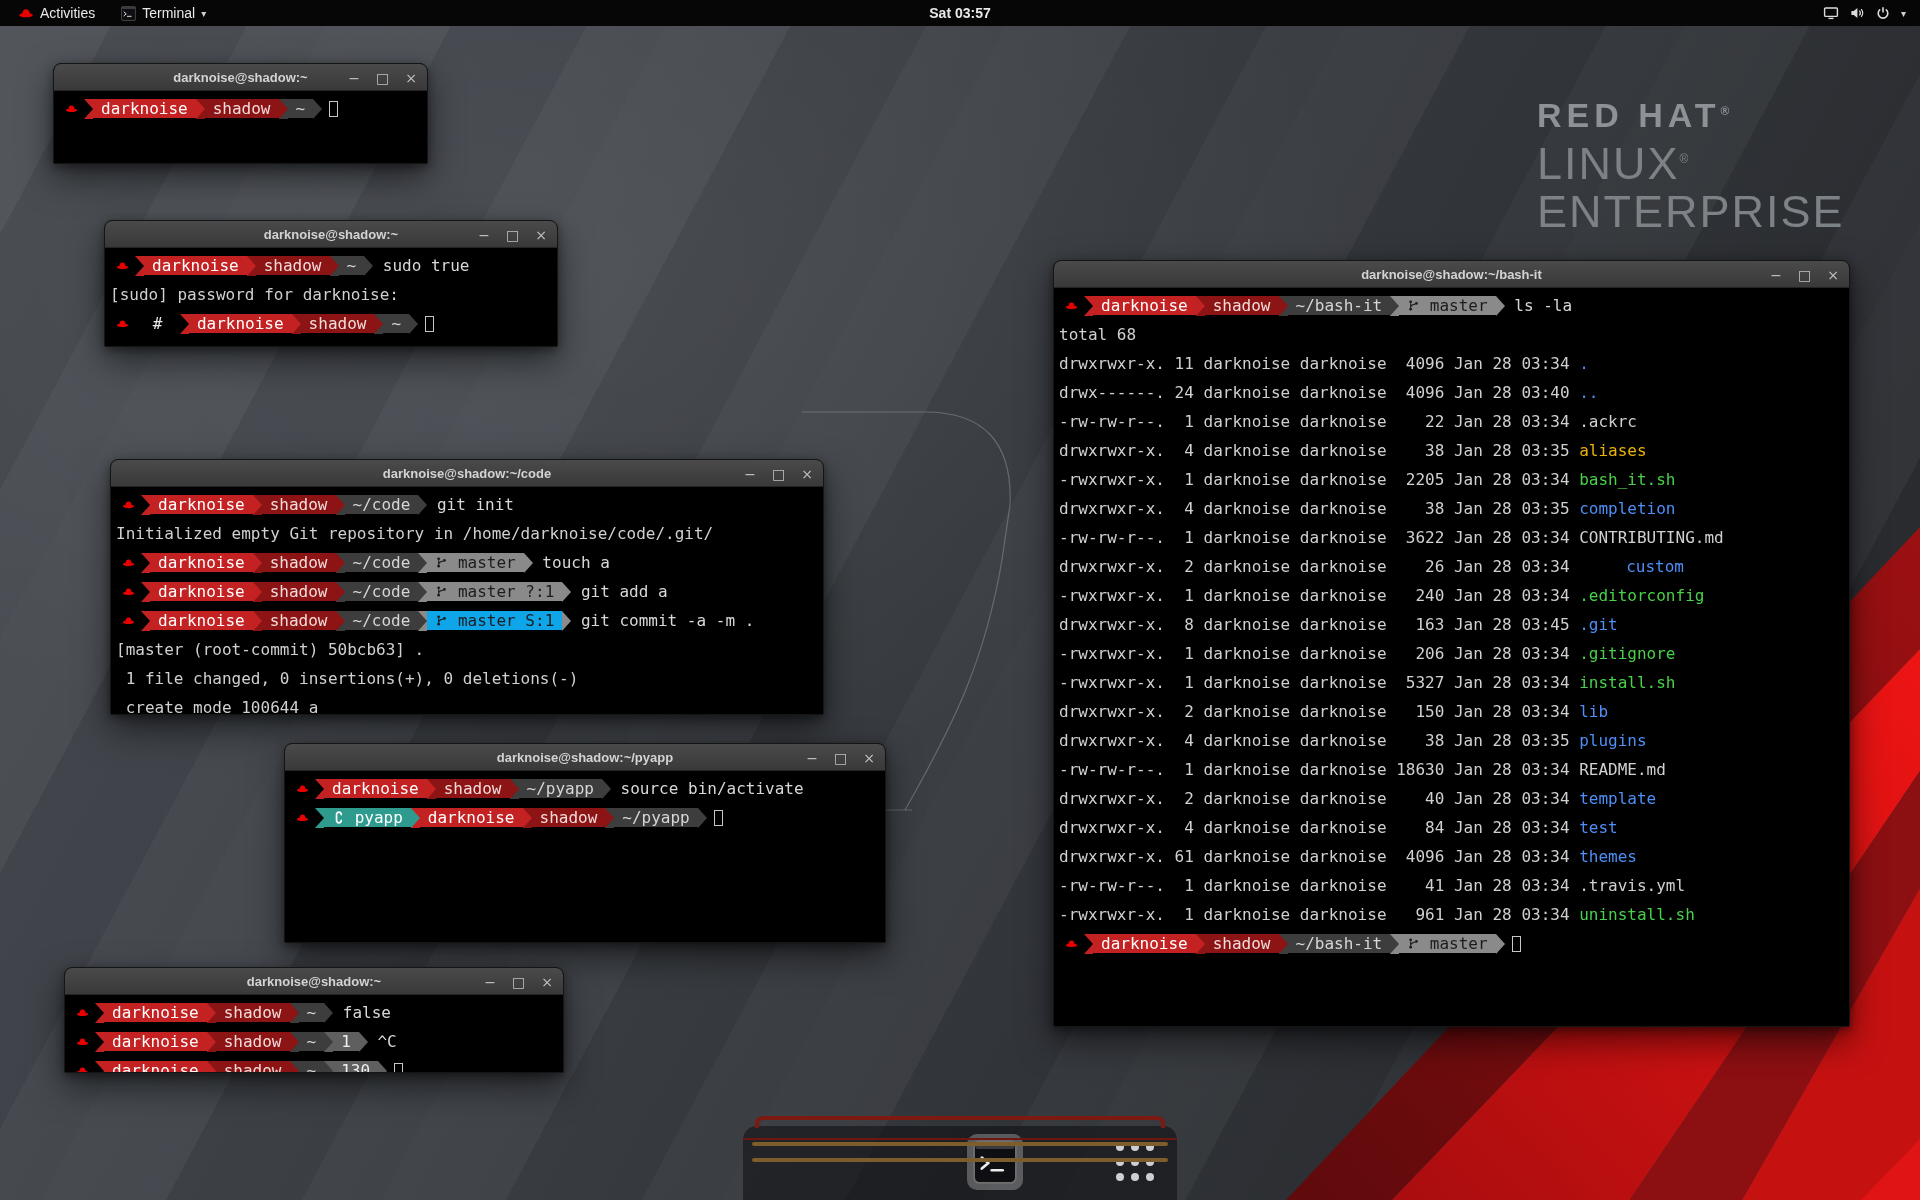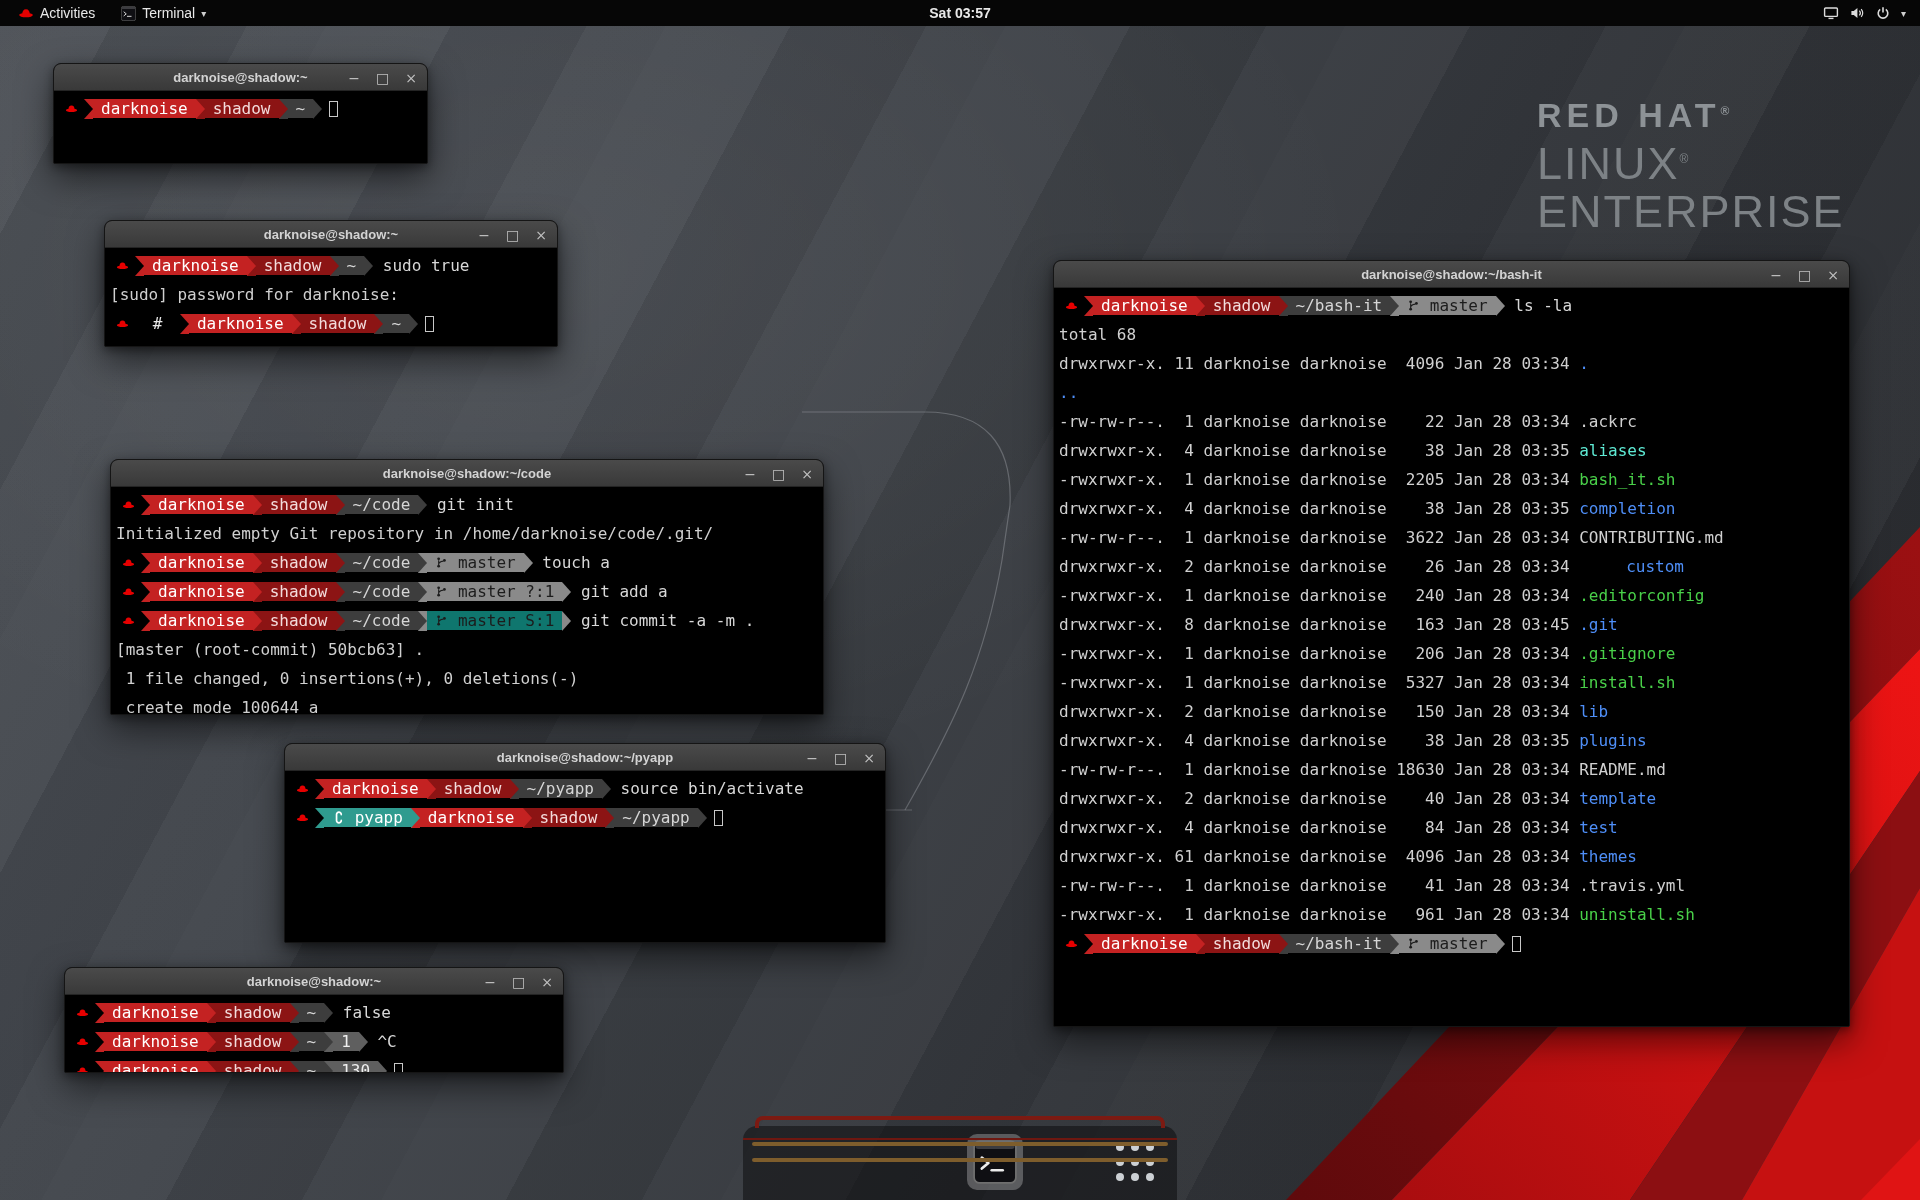--- a/index.html
+++ b/index.html
@@ -320,21 +320,21 @@
           <span class="seg seg-hat" style="background: rgb(0, 0, 0);"><svg class="pico" viewBox="0 0 16 16">
               <use href="#i-fedora"></use>
             </svg></span>
           <span class="sep" style="border-left-color: rgb(0, 0, 0); background: rgb(196, 34, 34);"></span>
           <span class="seg" style="background: rgb(196, 34, 34); color: rgb(255, 255, 255);">darknoise</span>
           <span class="sep" style="border-left-color: rgb(196, 34, 34); background: rgb(140, 20, 20);"></span>
           <span class="seg" style="background: rgb(140, 20, 20); color: rgb(243, 220, 220);">shadow</span>
           <span class="sep" style="border-left-color: rgb(140, 20, 20); background: rgb(61, 61, 61);"></span>
           <span class="seg" style="background: rgb(61, 61, 61); color: rgb(214, 214, 214);">~/code</span>
           <span class="sep" style="border-left-color: rgb(61, 61, 61); background: rgb(138, 138, 138);"></span>
-          <span class="seg" style="background: #0f766e; color: rgb(28, 28, 28);"><svg class="pico" viewBox="0 0 16 16">
+          <span class="seg" style="background: #0ea5e9; color: rgb(28, 28, 28);"><svg class="pico" viewBox="0 0 16 16">
               <use href="#i-branch"></use>
             </svg> master S:1</span>
           <span class="sep" style="border-left-color: rgb(138, 138, 138);"></span>
           <span class="txt" style="color: rgb(216, 216, 216);"> git commit -a -m .</span>
         </div>
         <div class="tline">
           <span class="txt" style="color: rgb(208, 208, 208);">[master (root-commit) 50bcb63] .</span>
         </div>
         <div class="tline">
           <span class="txt" style="color: rgb(208, 208, 208);"> 1 file changed, 0 insertions(+), 0 deletions(-)</span>
@@ -489,28 +489,29 @@
           <span class="txt" style="color: rgb(216, 216, 216);"> ls -la</span>
         </div>
         <div class="tline">
           <span class="txt" style="color: rgb(208, 208, 208);">total 68</span>
         </div>
         <div class="tline">
           <span class="txt" style="color: rgb(208, 208, 208);">drwxrwxr-x. 11 darknoise darknoise  4096 Jan 28 03:34 </span>
           <span class="txt" style="color: rgb(78, 142, 247);">.</span>
         </div>
         <div class="tline">
+          <span class="txt" style="color: rgb(208, 208, 208);">drwx------. 24 darknoise darknoise  4096 Jan 28 03:40 </span>
           <span class="txt" style="color: rgb(78, 142, 247);">..</span>
         </div>
         <div class="tline">
           <span class="txt" style="color: rgb(208, 208, 208);">-rw-rw-r--.  1 darknoise darknoise    22 Jan 28 03:34 .ackrc</span>
         </div>
         <div class="tline">
           <span class="txt" style="color: rgb(208, 208, 208);">drwxrwxr-x.  4 darknoise darknoise    38 Jan 28 03:35 </span>
-          <span class="txt" style="color: #5eead4;">aliases</span>
+          <span class="txt" style="color: #eab308;">aliases</span>
         </div>
         <div class="tline">
           <span class="txt" style="color: rgb(208, 208, 208);">-rwxrwxr-x.  1 darknoise darknoise  2205 Jan 28 03:34 </span>
           <span class="txt" style="color: rgb(73, 208, 73);">bash_it.sh</span>
         </div>
         <div class="tline">
           <span class="txt" style="color: rgb(208, 208, 208);">drwxrwxr-x.  4 darknoise darknoise    38 Jan 28 03:35 </span>
           <span class="txt" style="color: rgb(78, 142, 247);">completion</span>
         </div>
         <div class="tline">

